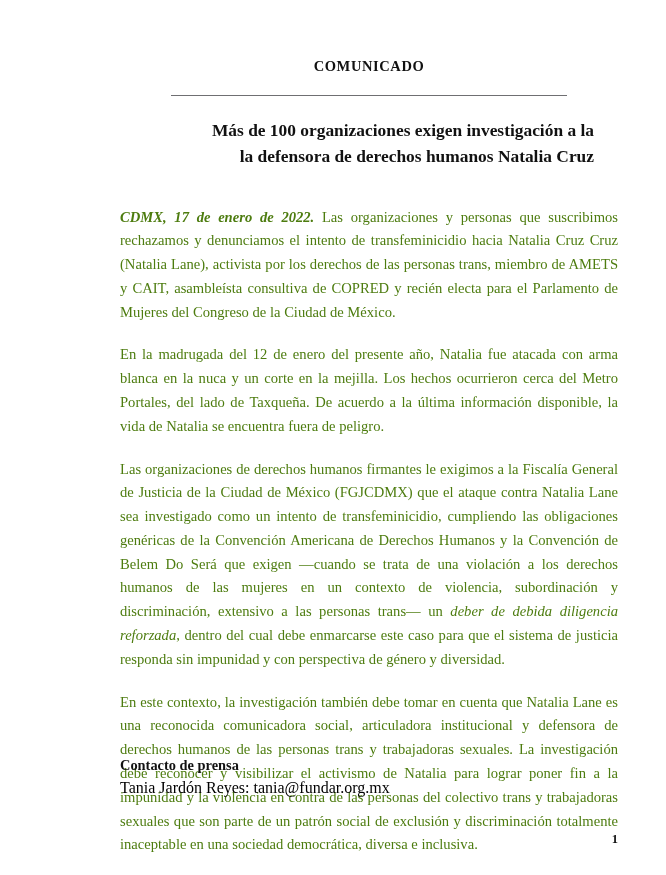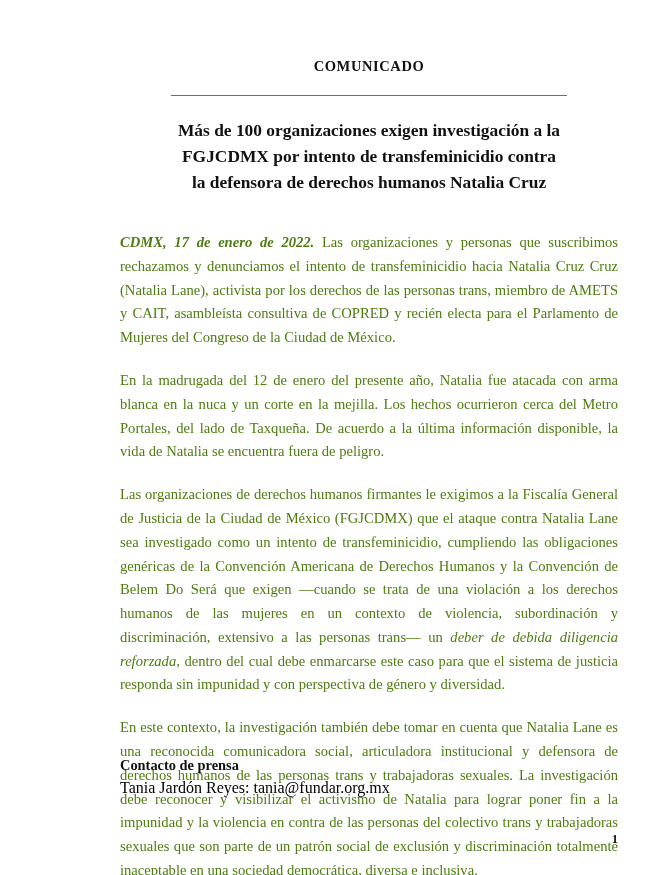--- a/index.html
+++ b/index.html
@@ -43,21 +43,21 @@
     width: 396px;
     height: 0;
     margin: 20px auto 0 auto;
     border: 0;
     border-top: 1.4px solid #6f6f72;
   }
 
   .doc-title {
     margin: 22px auto 0 auto;
     width: 450px;
-    text-align: center;
+    text-align: right;
     font-weight: bold;
     font-size: 17.4px;
     line-height: 1.47;
     color: #111;
   }
   .doc-title .tline {
     display: block;
     white-space: nowrap;
   }
 
@@ -126,21 +126,20 @@
 <div class="page">
 
   <header class="doc-header">
 
     <div class="doc-kicker">COMUNICADO</div>
 
     <hr class="header-rule">
 
     <h1 class="doc-title">
       <span class="tline">Más de 100 organizaciones exigen investigación a la</span>
-      <span class="tline">FGJCDMX por intento de transfeminicidio contra</span>
       <span class="tline">la defensora de derechos humanos Natalia Cruz</span>
     </h1>
 
   </header>
 
   <main class="doc-body">
 
     <p class="para"><span class="lead-date">CDMX, 17 de enero de 2022.</span><span> Las organizaciones y personas que suscribimos rechazamos y denunciamos el intento de transfeminicidio hacia Natalia Cruz Cruz (Natalia Lane), activista por los derechos de las personas trans, miembro de AMETS y CAIT, asambleísta consultiva de COPRED y recién electa para el Parlamento de Mujeres del Congreso de la Ciudad de México.</span></p>
 
     <p class="para">En la madrugada del 12 de enero del presente año, Natalia fue atacada con arma blanca en la nuca y un corte en la mejilla. Los hechos ocurrieron cerca del Metro Portales, del lado de Taxqueña. De acuerdo a la última información disponible, la vida de Natalia se encuentra fuera de peligro.</p>

